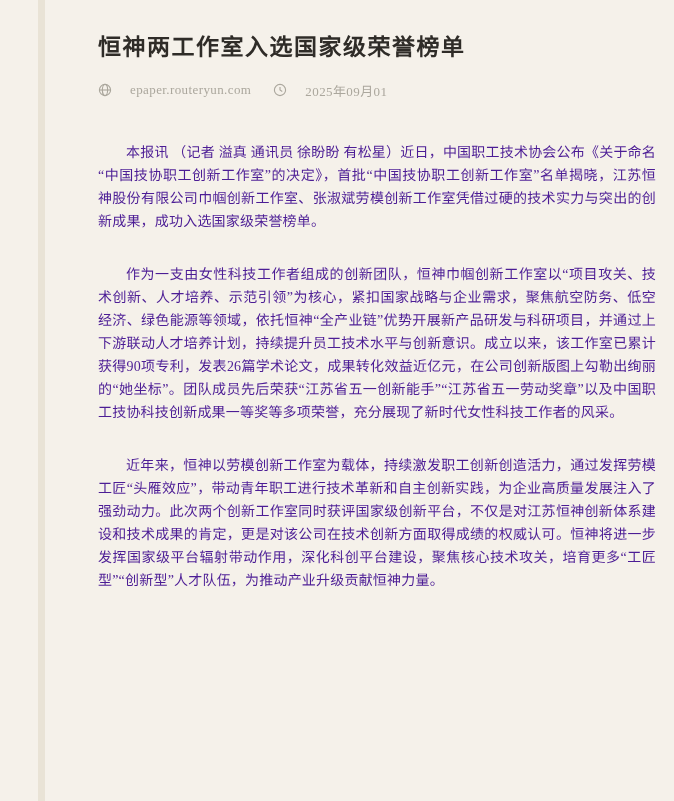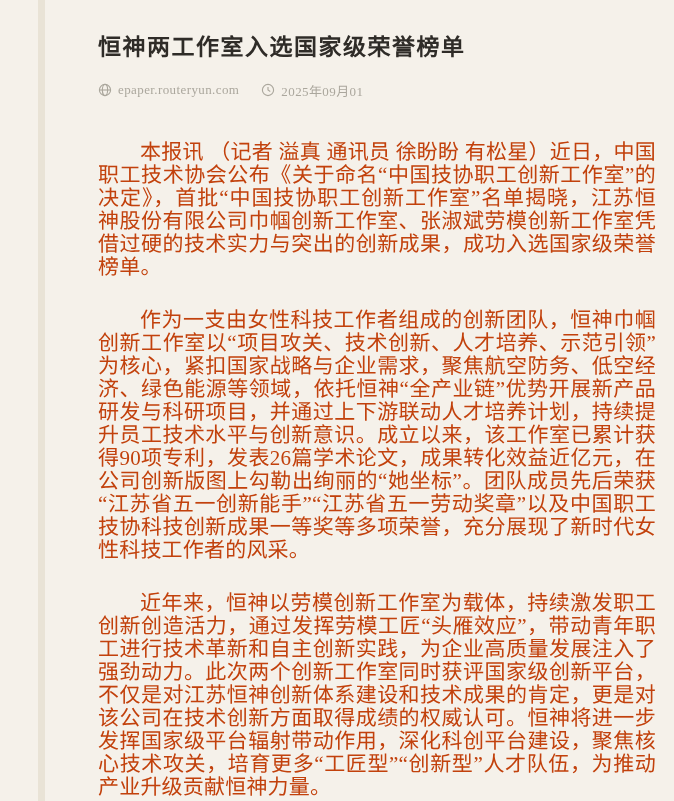--- a/index.html
+++ b/index.html
@@ -42,33 +42,33 @@
     display: flex;
     align-items: center;
     gap: 22px;
     color: #aba79d;
     font-size: 13px;
     letter-spacing: 0.4px;
   }
   .meta-item {
     display: inline-flex;
     align-items: center;
-    gap: 6px;
+    gap: 18px;
   }
   .meta-item svg {
     display: block;
     stroke: #aba79d;
   }
   .body {
     margin-top: 41px;
   }
   .body p {
-    font-size: 21px;
+    font-size: 14px;
     line-height: 23px;
-    color: #c2410c;
+    color: #4c1d95;
     text-align: justify;
     text-indent: 2em;
     letter-spacing: 0.2px;
     margin: 0 0 30px 0;
   }
   .body p:last-child { margin-bottom: 0; }
 </style>
 </head>
 <body>
 

